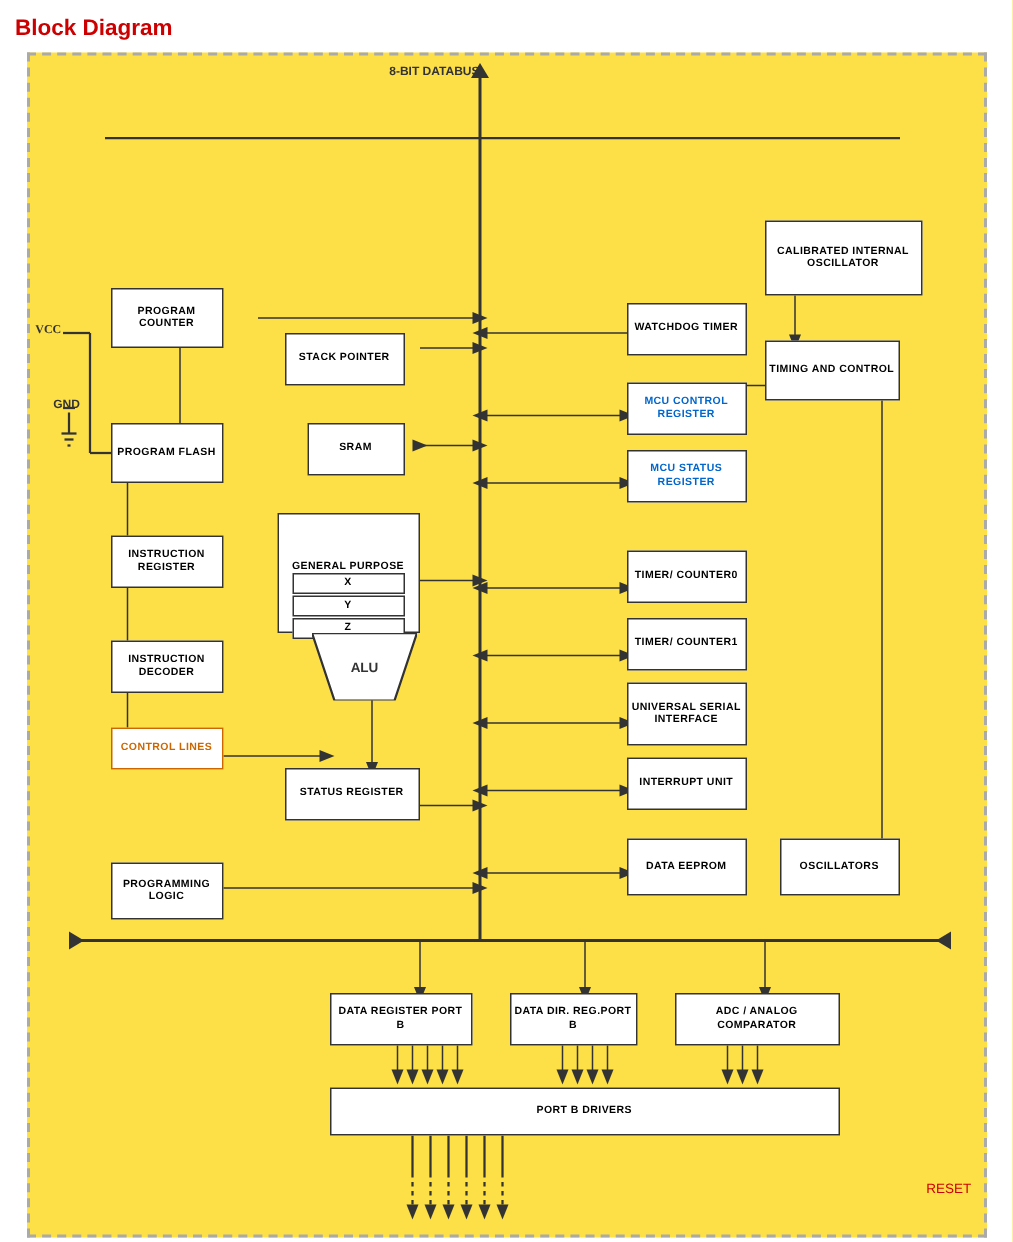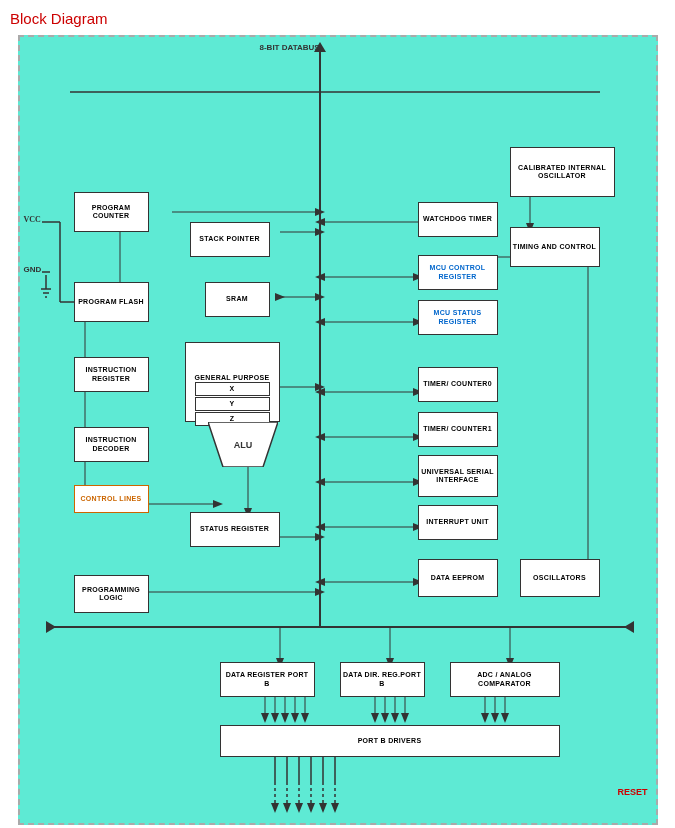--- a/index.html
+++ b/index.html
@@ -5,30 +5,30 @@
     * { box-sizing: border-box; margin: 0; padding: 0; }
     body {
       font-family: Arial, sans-serif;
       background: #fff;
       width: 675px;
       min-height: 828px;
       padding: 10px;
     }
     .page-title {
       font-size: 15px;
-      font-weight: normal;
+      font-weight: bold;
       color: #cc0000;
       margin-bottom: 8px;
     }
     .diagram-container {
       border: 2px dashed #aaa;
       position: relative;
       width: 640px;
       height: 790px;
-      background: #5eead4;
+      background: #fde047;
       margin: 0 auto;
     }
     .block {
       position: absolute;
       border: 1.5px solid #333;
       background: #fff;
       display: flex;
       align-items: center;
       justify-content: center;
       text-align: center;
@@ -48,21 +48,21 @@
       width: 640px;
       height: 790px;
       pointer-events: none;
     }
 
     .reset-label {
       position: absolute;
       right: 8px;
       top: 750px;
       font-size: 9px;
-      font-weight: bold;
+      font-weight: normal;
       color: #cc0000;
       text-align: center;
     }
   </style>
 </head>
 <body>
 
 <div class="page-title">Block Diagram</div>
 
 <div class="diagram-container">
@@ -226,21 +226,21 @@
     <line x1="26" y1="238" x2="26" y2="252" stroke="#333" stroke-width="1.5"></line>
     <line x1="21" y1="252" x2="31" y2="252" stroke="#333" stroke-width="1.5"></line>
     <line x1="23" y1="256" x2="29" y2="256" stroke="#333" stroke-width="1.5"></line>
     <line x1="25" y1="260" x2="27" y2="260" stroke="#333" stroke-width="1.5"></line>
   </svg>
 
   <div style="position:absolute;top:6px;left:240px;font-size:8px;font-weight:bold;color:#333;">8-BIT DATABUS</div>
 
   <div style="position:absolute;top:178px;left:4px;font-size:8px;font-weight:bold;color:#333;font-family:Liberation Serif, serif;">VCC</div>
 
-  <div style="position:absolute;top:228px;left:4px;font-size:8px;font-weight:bold;color:#333;">GND</div>
+  <div style="position:absolute;top:228px;left:16px;font-size:8px;font-weight:bold;color:#333;">GND</div>
 
   <div class="block" style="left:54px;top:155px;width:75px;height:40px;">PROGRAM
 COUNTER</div>
 
   <div class="block" style="left:170px;top:185px;width:80px;height:35px;">STACK
 POINTER</div>
 
   <div class="block" style="left:54px;top:245px;width:75px;height:40px;">PROGRAM
 FLASH</div>
 

